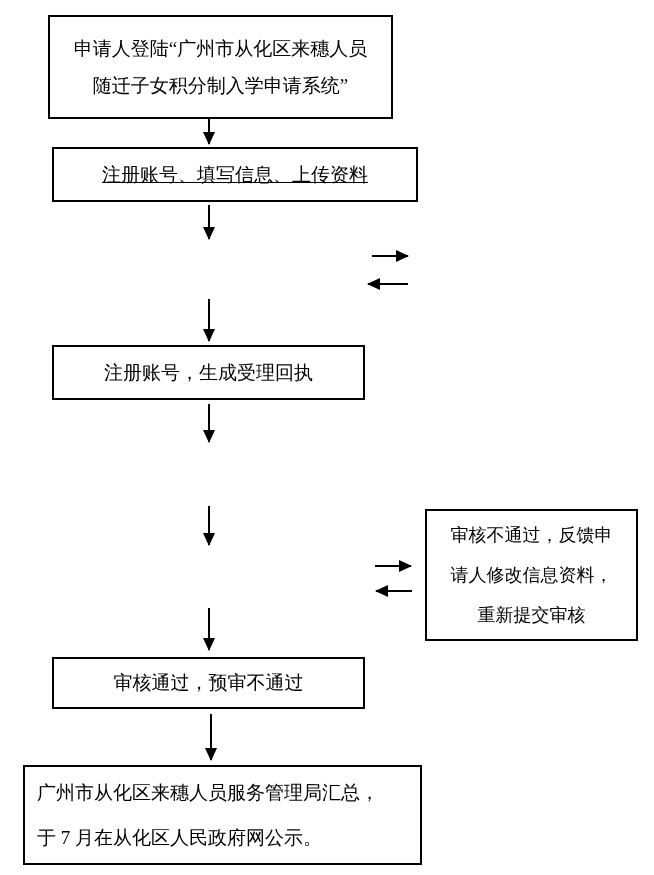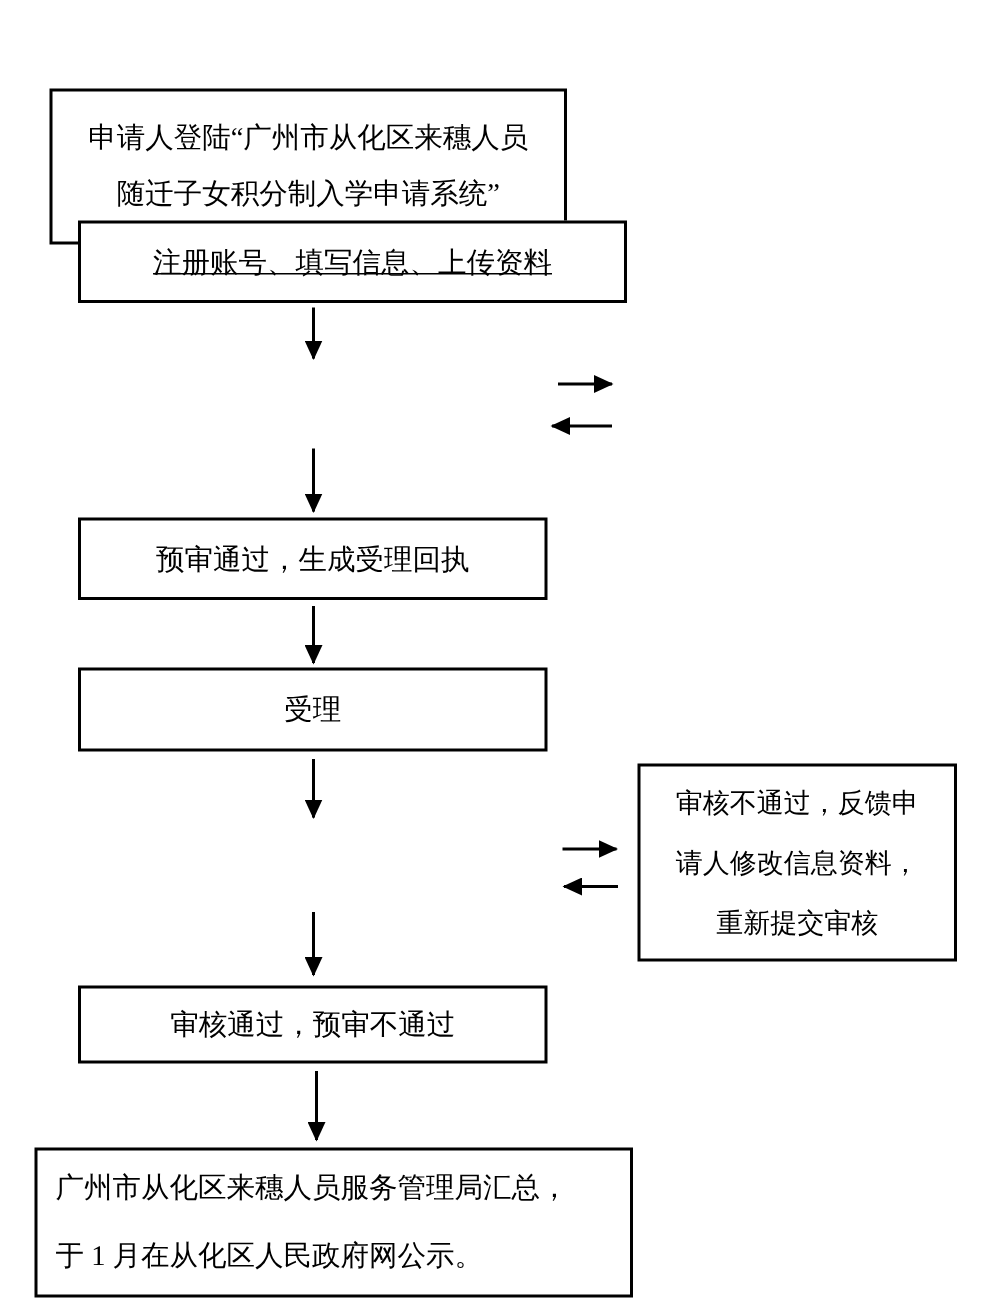--- a/index.html
+++ b/index.html
@@ -16,21 +16,21 @@
     box-sizing:border-box;
     border:2px solid #000000;
     background:#ffffff;
     display:flex;
     align-items:center;
     justify-content:center;
     text-align:center;
     font-size:19px;
   }
   .box span{white-space:pre-line;display:block;}
-  .b1{left:33px;top:15px;width:345px;height:104px;line-height:37px;margin-top:44px;}
+  .b1{left:48px;top:15px;width:345px;height:104px;line-height:37px;}
   .b2{left:52px;top:147px;width:366px;height:55px;text-decoration:underline;}
   .b3{left:52px;top:242px;width:313px;height:53px;}
   .b4{left:52px;top:345px;width:313px;height:55px;}
   .b5{left:52px;top:445px;width:313px;height:56px;}
   .b6{left:52px;top:550px;width:313px;height:53px;}
   .b7{left:52px;top:657px;width:313px;height:52px;}
   .b8{left:23px;top:765px;width:399px;height:100px;justify-content:flex-start;text-align:left;padding:0 12px;line-height:45px;}
   .r1{left:418px;top:212px;width:219px;height:123px;font-size:18px;line-height:40px;}
   .r2{left:425px;top:509px;width:213px;height:132px;font-size:18px;line-height:40px;justify-content:center;}
   svg.arrows{position:absolute;left:0;top:0;width:654px;height:875px;}
@@ -65,36 +65,33 @@
 随迁子女积分制入学申请系统”</span>
   </div>
 
   <div class="box b2">
     <span>注册账号、填写信息、上传资料</span>
   </div>
 
 
 
   <div class="box b4">
-    <span>预审通过，生成受理回执</span>
+    <span>注册账号，生成受理回执</span>
   </div>
 
-  <div class="box b5">
-    <span>受理</span>
-  </div>
 
 
   <div class="box r2">
     <span>审核不通过，反馈申
 请人修改信息资料，
 重新提交审核</span>
   </div>
 
   <div class="box b7">
     <span>审核通过，预审不通过</span>
   </div>
 
   <div class="box b8">
     <span>广州市从化区来穗人员服务管理局汇总，
-于 1 月在从化区人民政府网公示。</span>
+于 7 月在从化区人民政府网公示。</span>
   </div>
 
 </div>
 
 </body></html>

